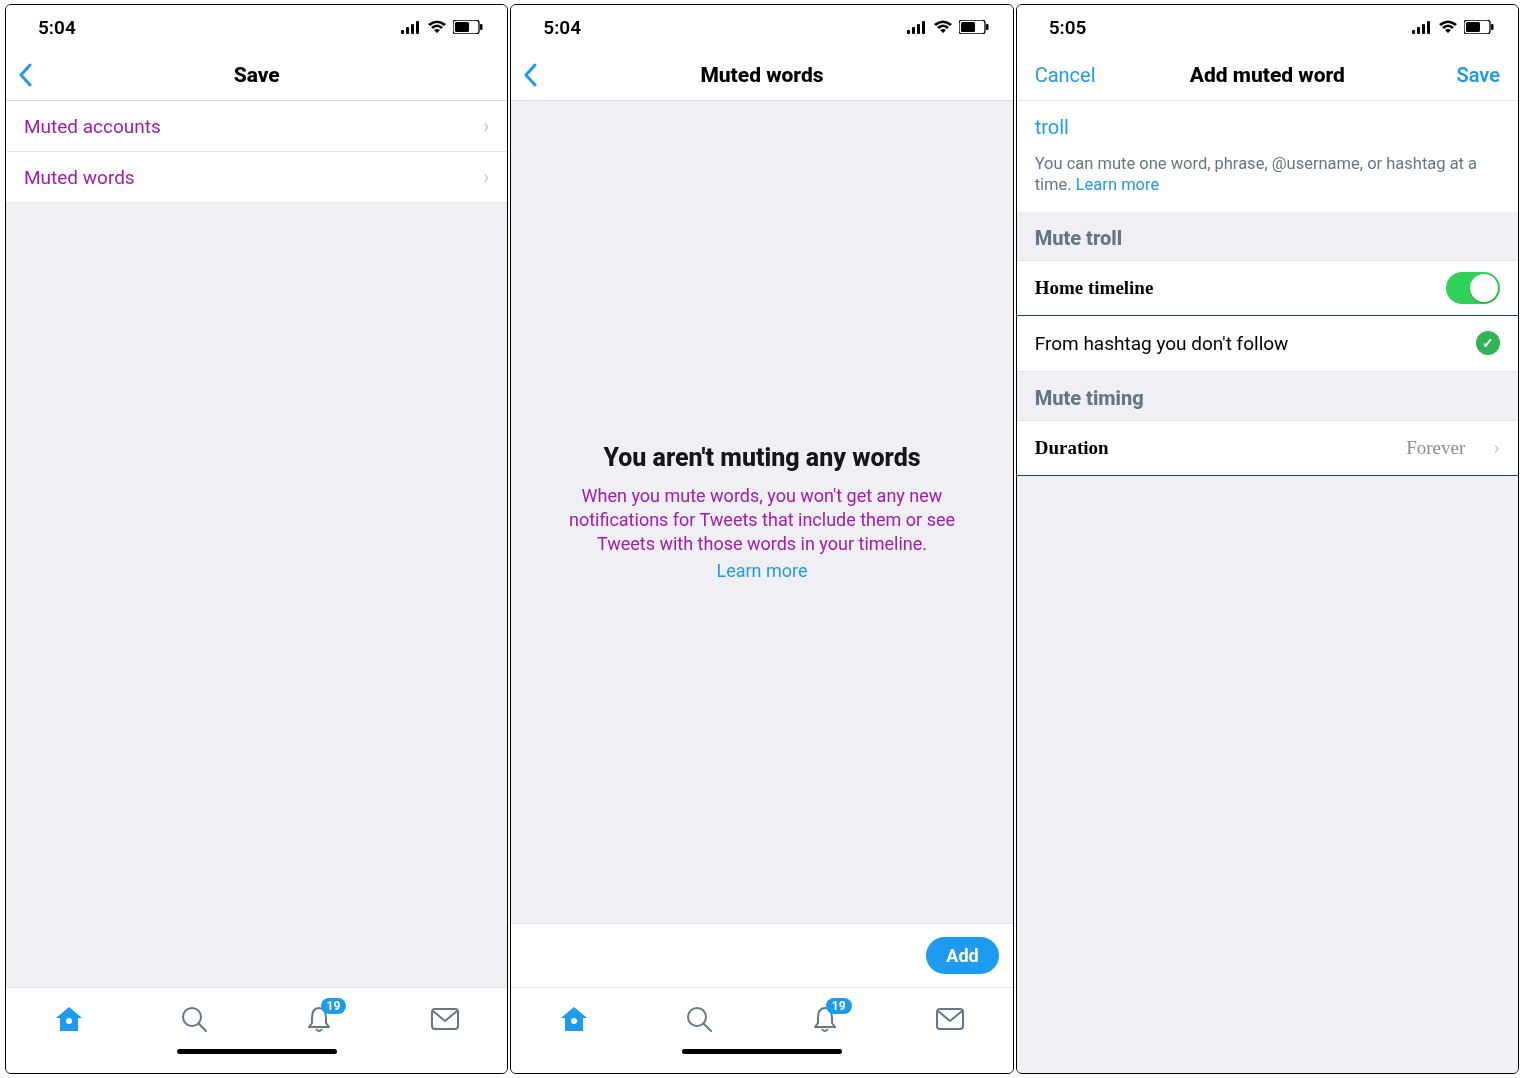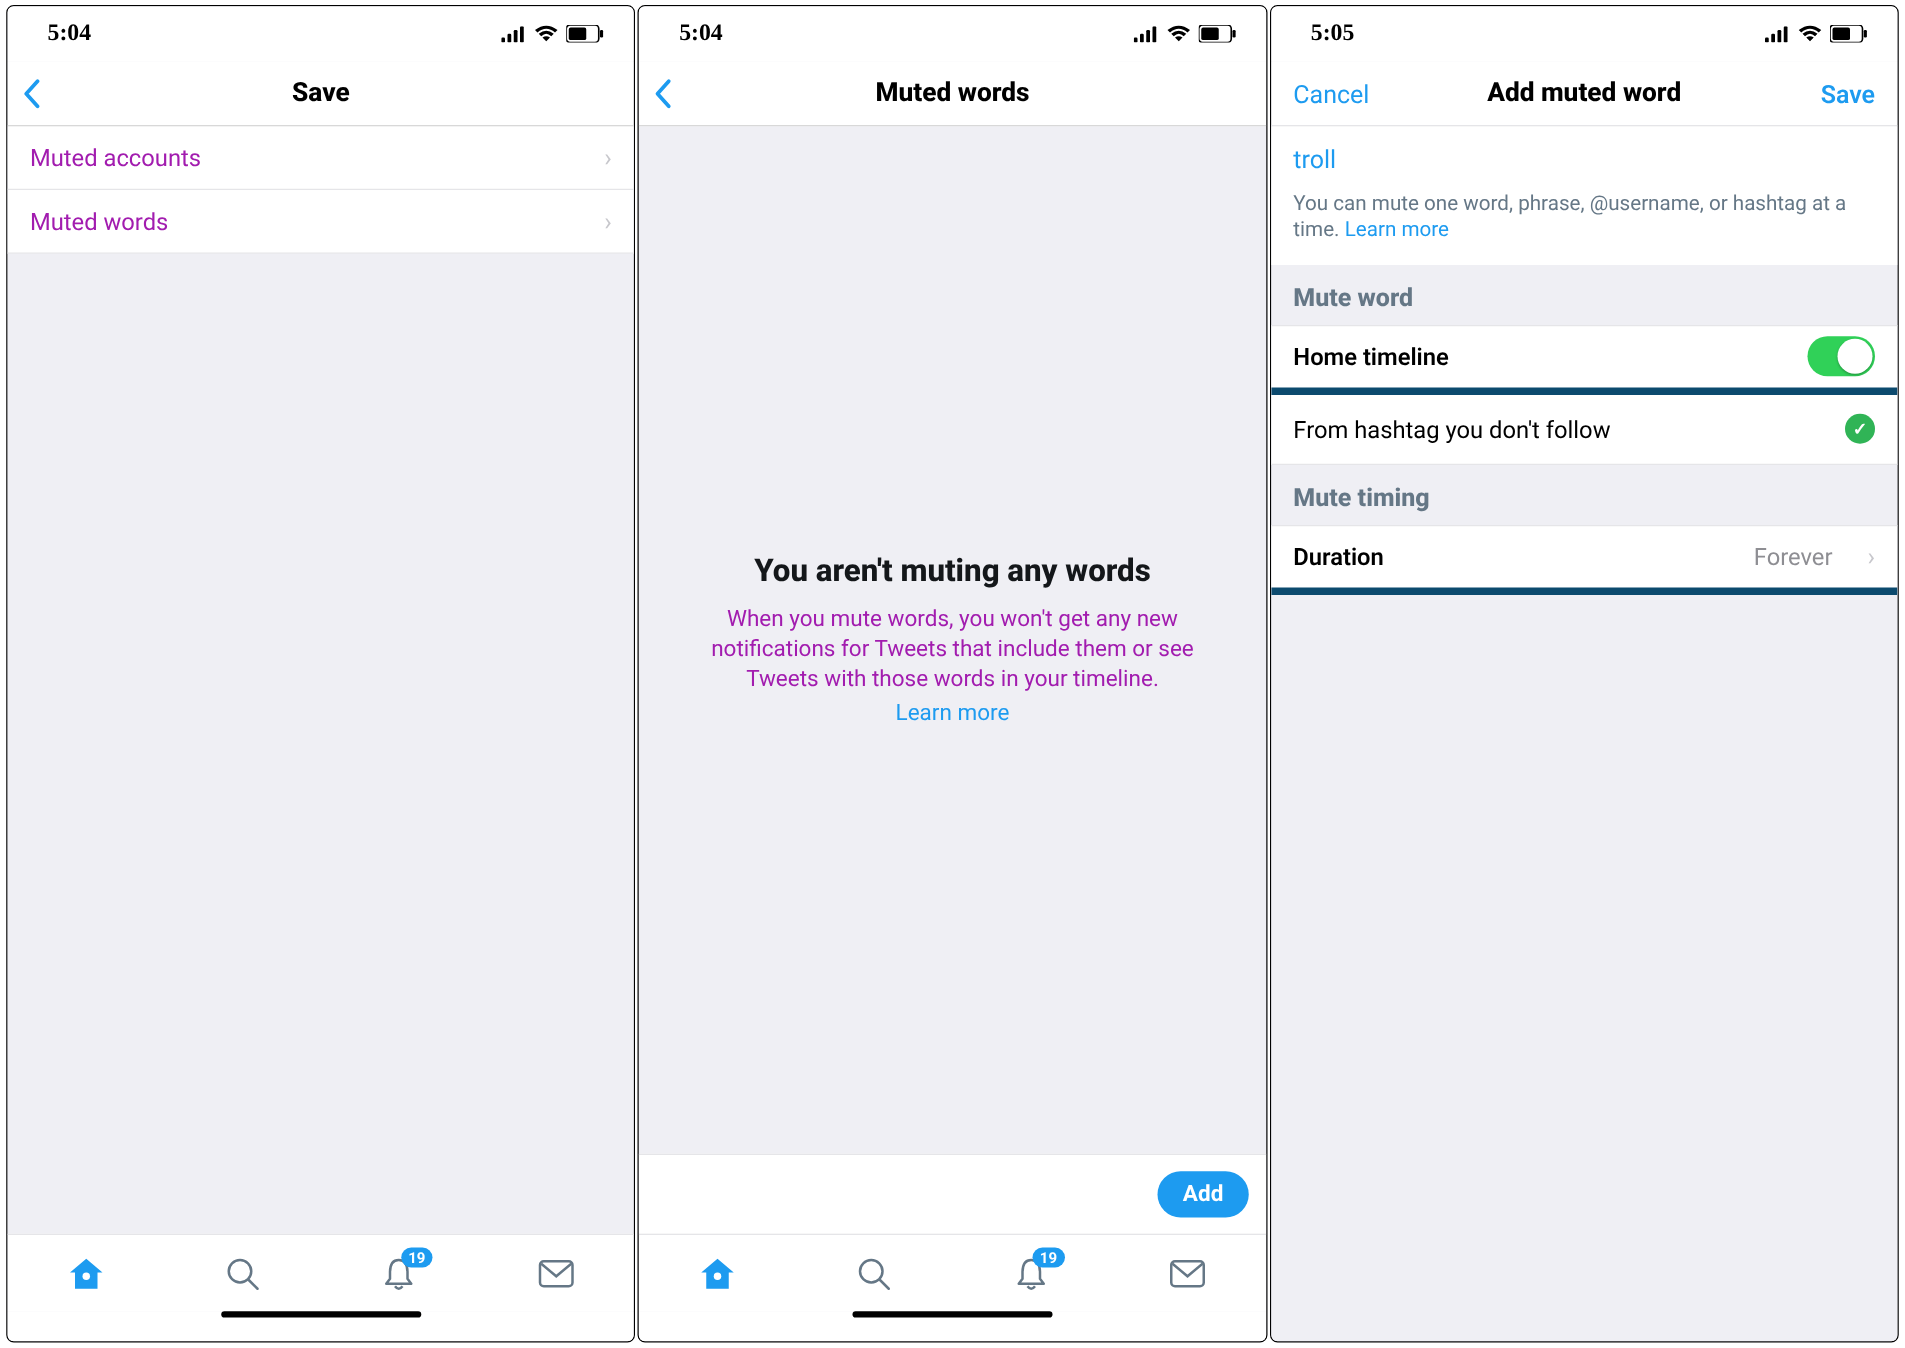--- a/index.html
+++ b/index.html
@@ -23,21 +23,20 @@
   }
   .status-bar {
     height: 44px;
     background: #fff;
     display: flex;
     align-items: center;
     justify-content: space-between;
     padding: 0 24px 0 32px;
     font-size: 19px;
     font-weight: 600;
-    font-family: Liberation Serif, serif;
   }
   .status-left { }
   .status-right { display: flex; align-items: center; gap: 6px; }
   .nav-bar {
     height: 52px;
     background: #fff;
     display: flex;
     align-items: center;
     justify-content: center;
     position: relative;
@@ -156,21 +155,22 @@
   }
   .setting-row {
     height: 56px;
     background: #fff;
     display: flex;
     align-items: center;
     justify-content: space-between;
     padding: 0 18px;
     font-size: 19px;
     font-weight: 600;
-    border-bottom: 6px solid #0c4a6e;
+    border-bottom: 1px solid #0c4a6e;
+    font-family: Liberation Serif, serif;
   }
   .setting-row:first-of-type { border-top: 1px solid #e5e5e8; }
   .switch {
     width: 54px;
     height: 32px;
     border-radius: 16px;
     background: #30d158;
     position: relative;
   }
   .switch .knob {
@@ -376,21 +376,21 @@
     <span class="nav-right">Save</span>
   </div>
   <div class="content">
     <div class="input-section">
       <div class="input-word">troll</div>
       <div class="input-help">
         <span>You can mute one word, phrase, @username, or hashtag at a time.</span>
         <span class="lm">Learn more</span>
       </div>
     </div>
-    <div class="section-header">Mute word</div>
+    <div class="section-header">Mute troll</div>
     <div class="setting-row" style="border-top:1px solid #e5e5e8;">
       <span>Home timeline</span>
       <div class="switch">
           <div class="knob"></div>
         </div>
     </div>
     <div class="setting-group">
       <div class="inner-row">
         <span>From hashtag you don't follow</span>
         <div class="check-circle">✓</div>

